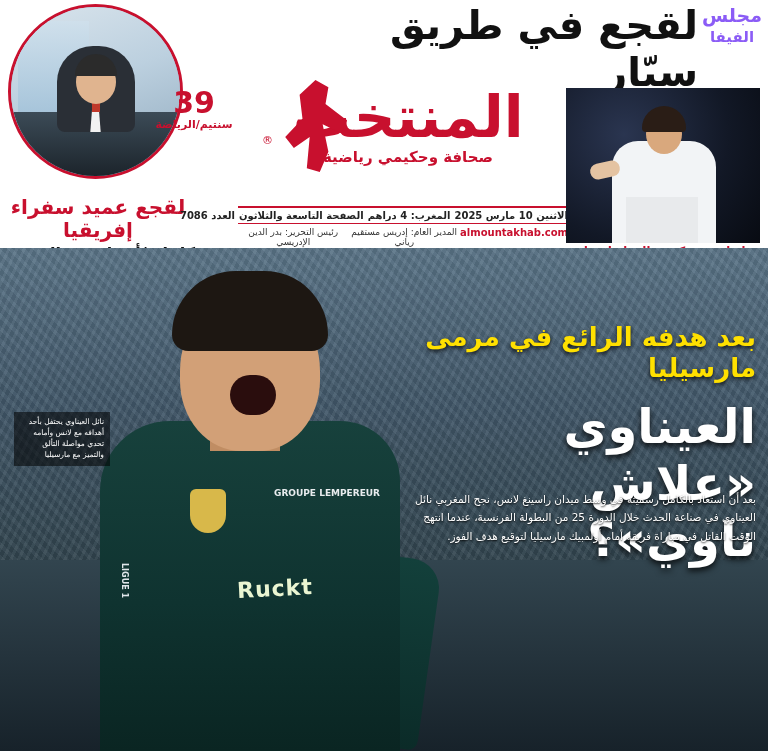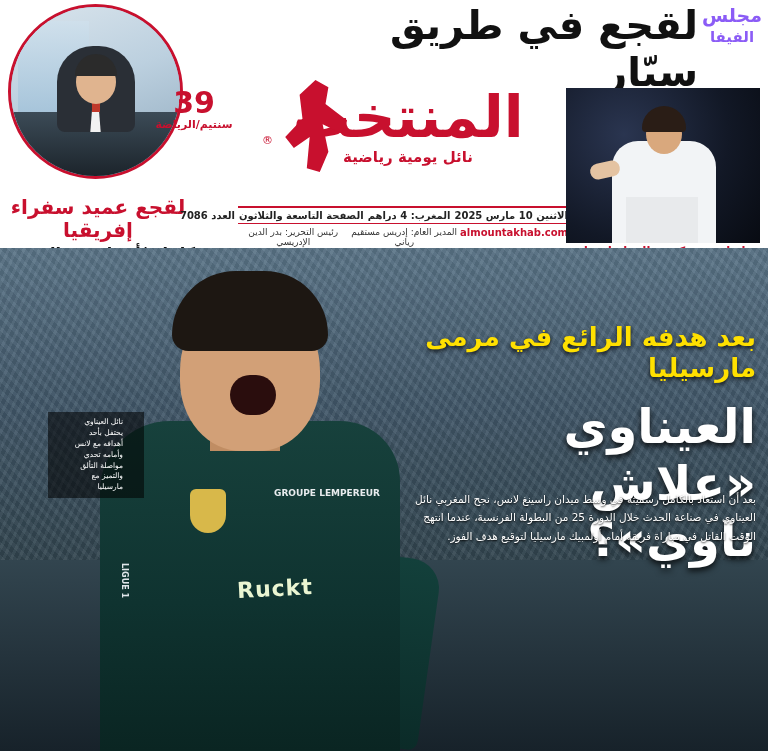--- a/index.html
+++ b/index.html
@@ -386,24 +386,23 @@
 
   
   .mini-caption {
     position: absolute;
     top: 164px; left: 14px;
     width: 96px;
     background: rgba(0,0,0,.55);
     color: #fff;
     font-size: 7.5px;
     line-height: 1.45;
-    padding: 5px 21px;
+    padding: 5px 6px;
     direction: rtl;
     text-align: right;
-    margin-left: 34px;
   }
 
   
   .sub-headline {
     position: absolute;
     top: 322px; right: 12px;
     width: 340px;
     text-align: right;
     color: #ffe000;
     font-size: 26px;
@@ -469,21 +468,21 @@
 
     <div class="price-badge">
       <div class="price-num">39</div>
       <div class="price-lbl">سنتيم/الرياضة</div>
     </div>
 
     <div class="logo-block">
       <div class="logo-player"></div>
       <div class="logo-reg">®</div>
       <div class="logo-word">المنتخب</div>
-      <div class="logo-sub">نائل يومية رياضية</div>
+      <div class="logo-sub">صحافة وحكيمي رياضية</div>
     </div>
 
     <div class="info-bar">
       <div class="row1">
         <span>الاثنين 10 مارس 2025</span>
         <span>المغرب: 4 دراهم</span>
         <span>الصفحة التاسعة والثلاثون</span>
         <span>العدد 7086</span>
       </div>
       <div class="row2">

